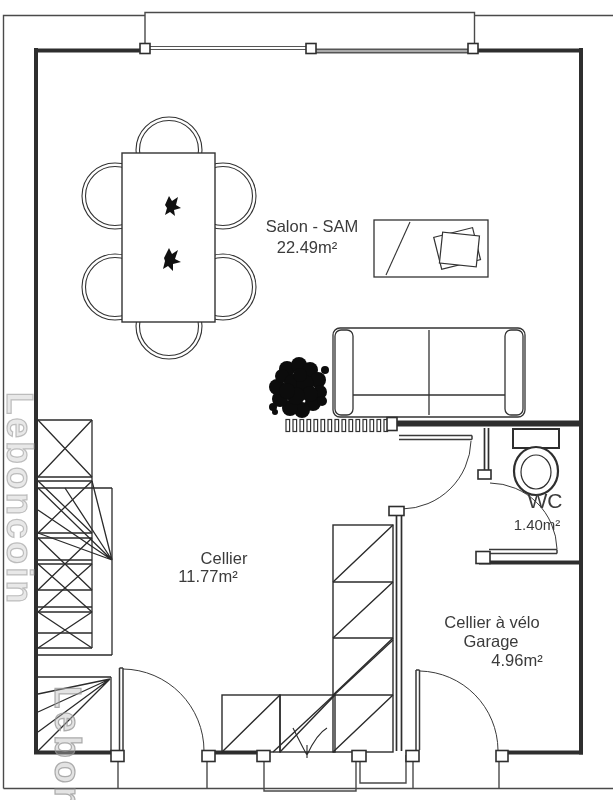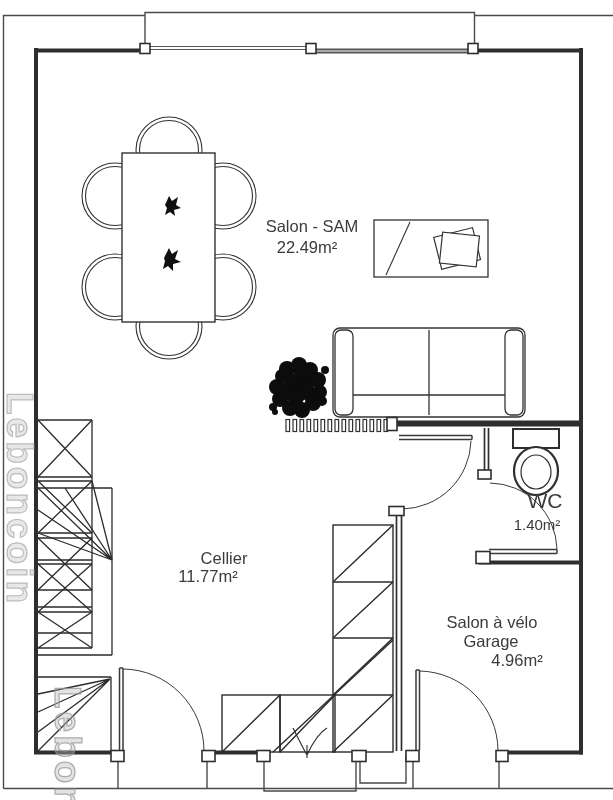--- a/index.html
+++ b/index.html
@@ -221,20 +221,20 @@
 
   <div class="room-label" style="left:312px;top:226px">Salon - SAM</div>
   <div class="room-label" style="left:307px;top:247px">22.49m²</div>
 
   <div class="room-label" style="left:224px;top:558px">Cellier</div>
   <div class="room-label" style="left:208px;top:576px">11.77m²</div>
 
   <div class="room-label" style="left:545px;top:500px;font-size:21px">WC</div>
   <div class="room-label" style="left:537px;top:524px;font-size:15px">1.40m²</div>
 
-  <div class="room-label" style="left:492px;top:622px">Salon à vélo</div>
+  <div class="room-label" style="left:492px;top:622px">Cellier à vélo</div>
   <div class="room-label" style="left:491px;top:641px">Garage</div>
   <div class="room-label" style="left:517px;top:660px">4.96m²</div>
 
   <div class="watermark" style="left:88px;top:686px">Leboncoin</div>
   <div class="watermark" style="left:40px;top:392px;opacity:.8">Leboncoin</div>
 
 </div>
 
 </body></html>

